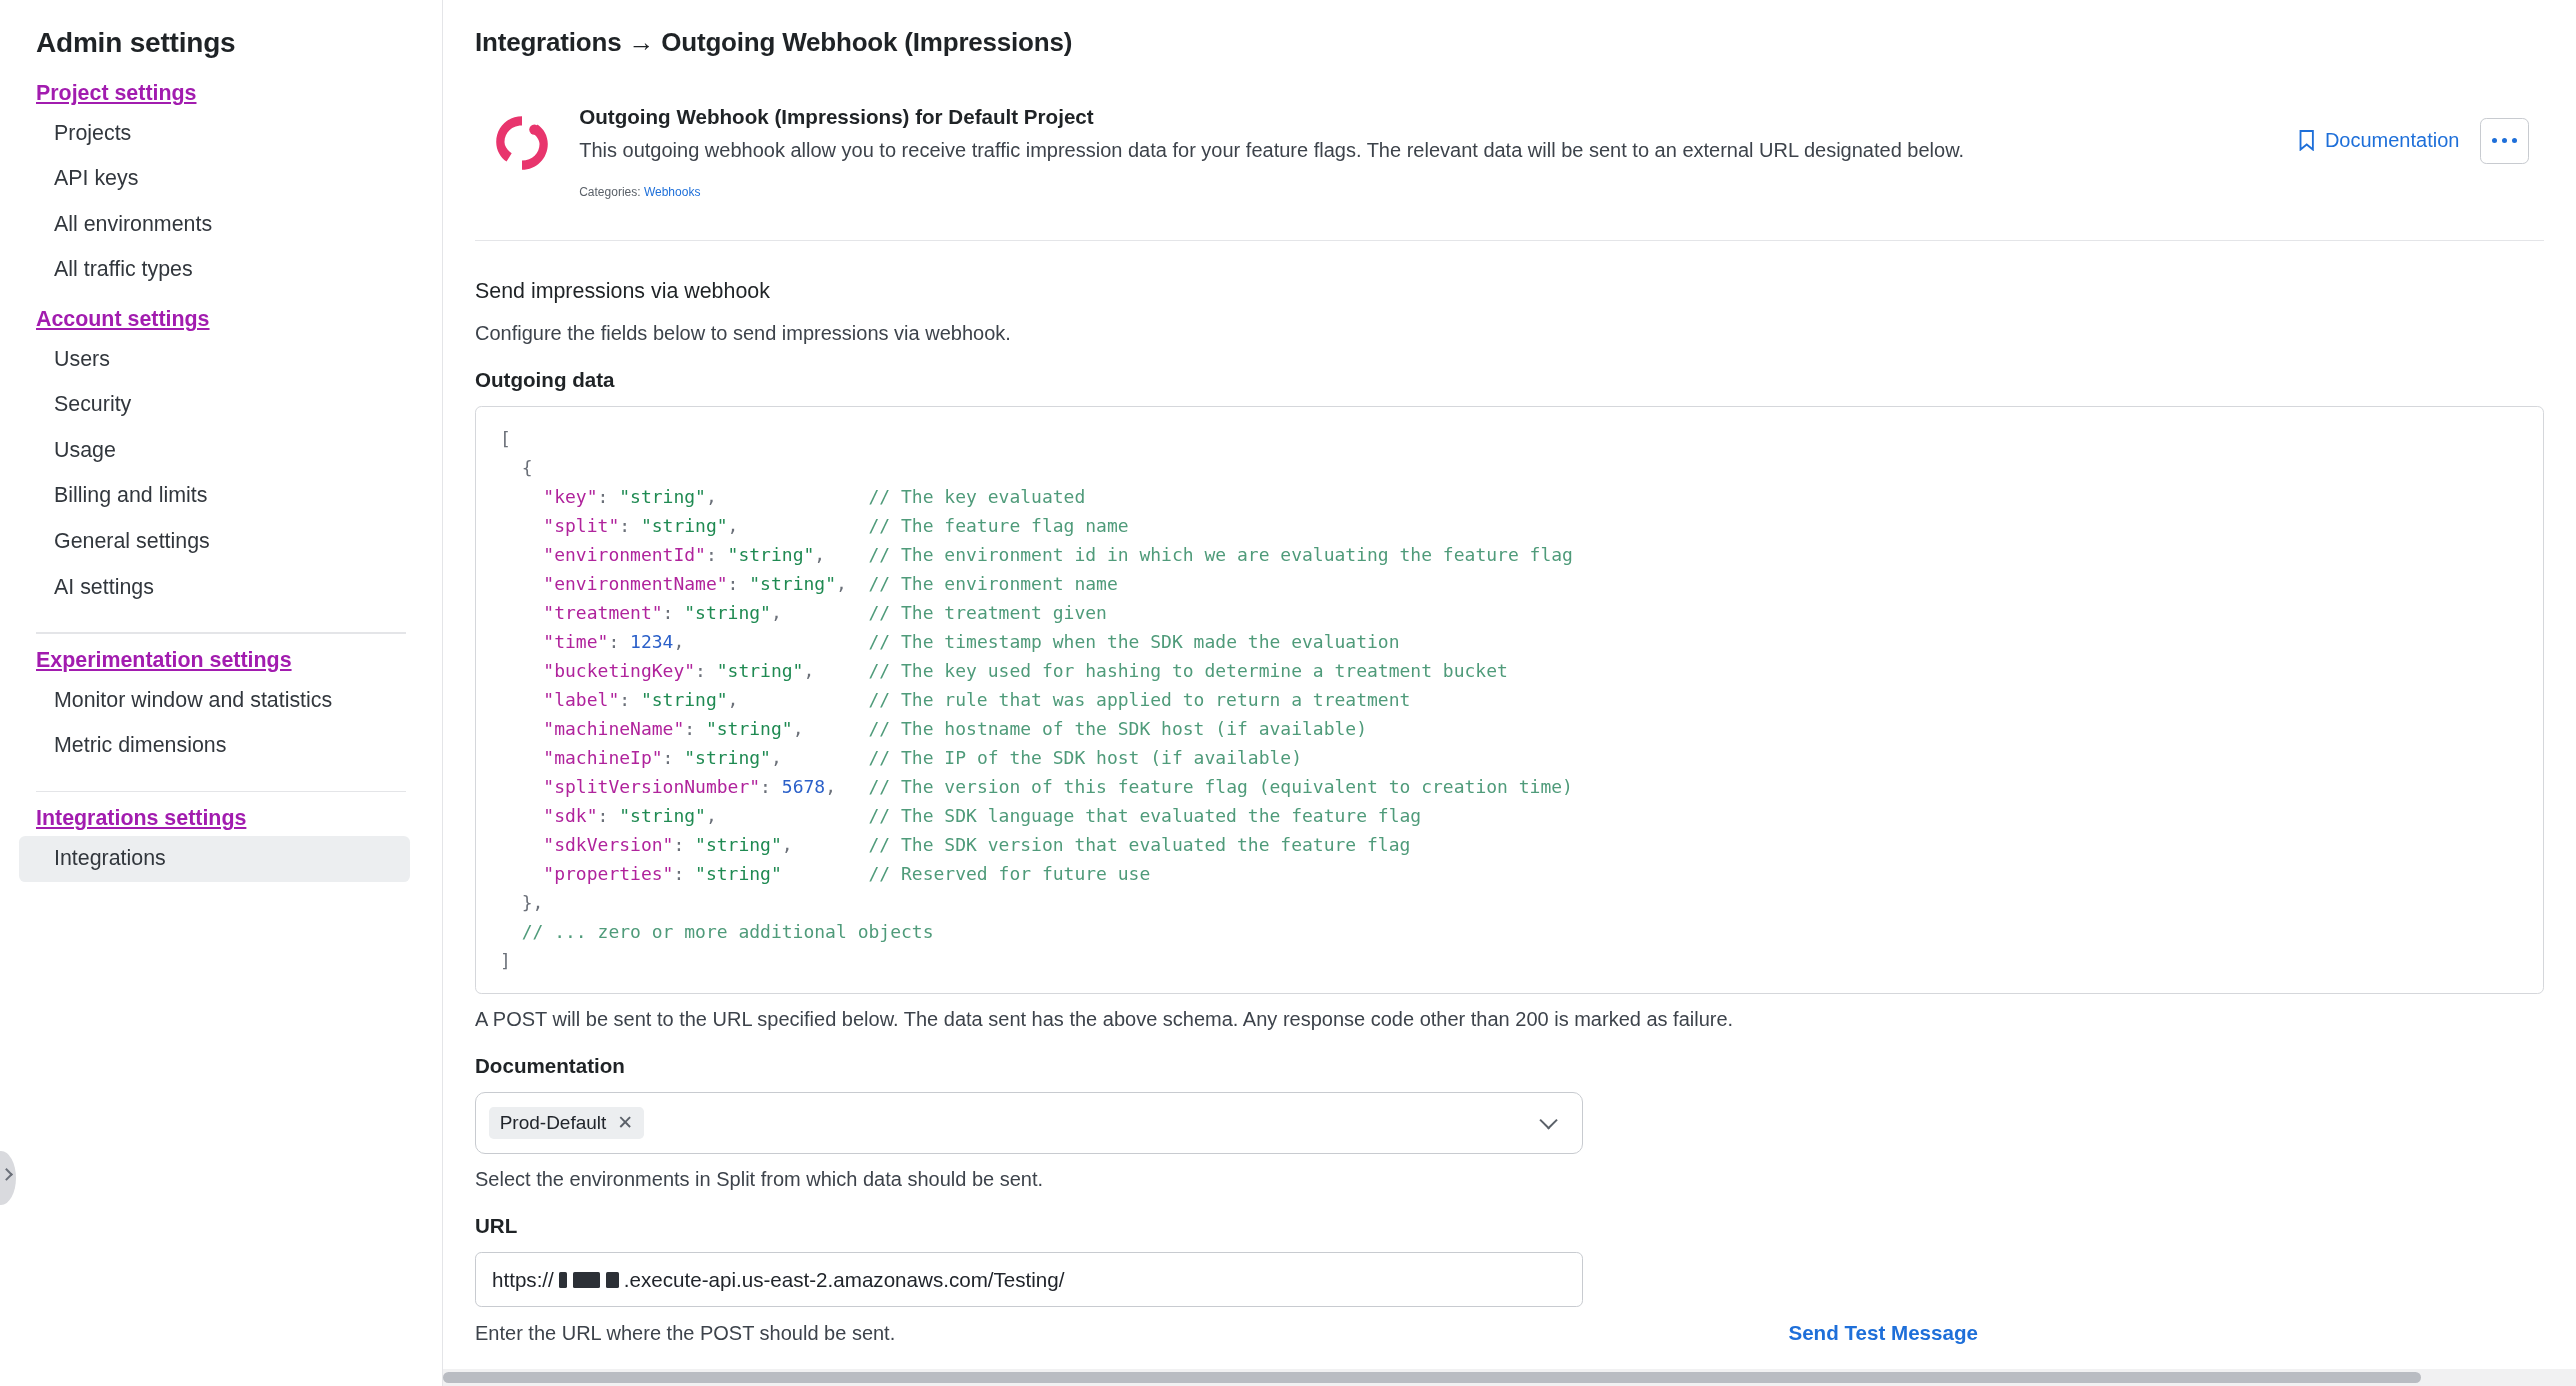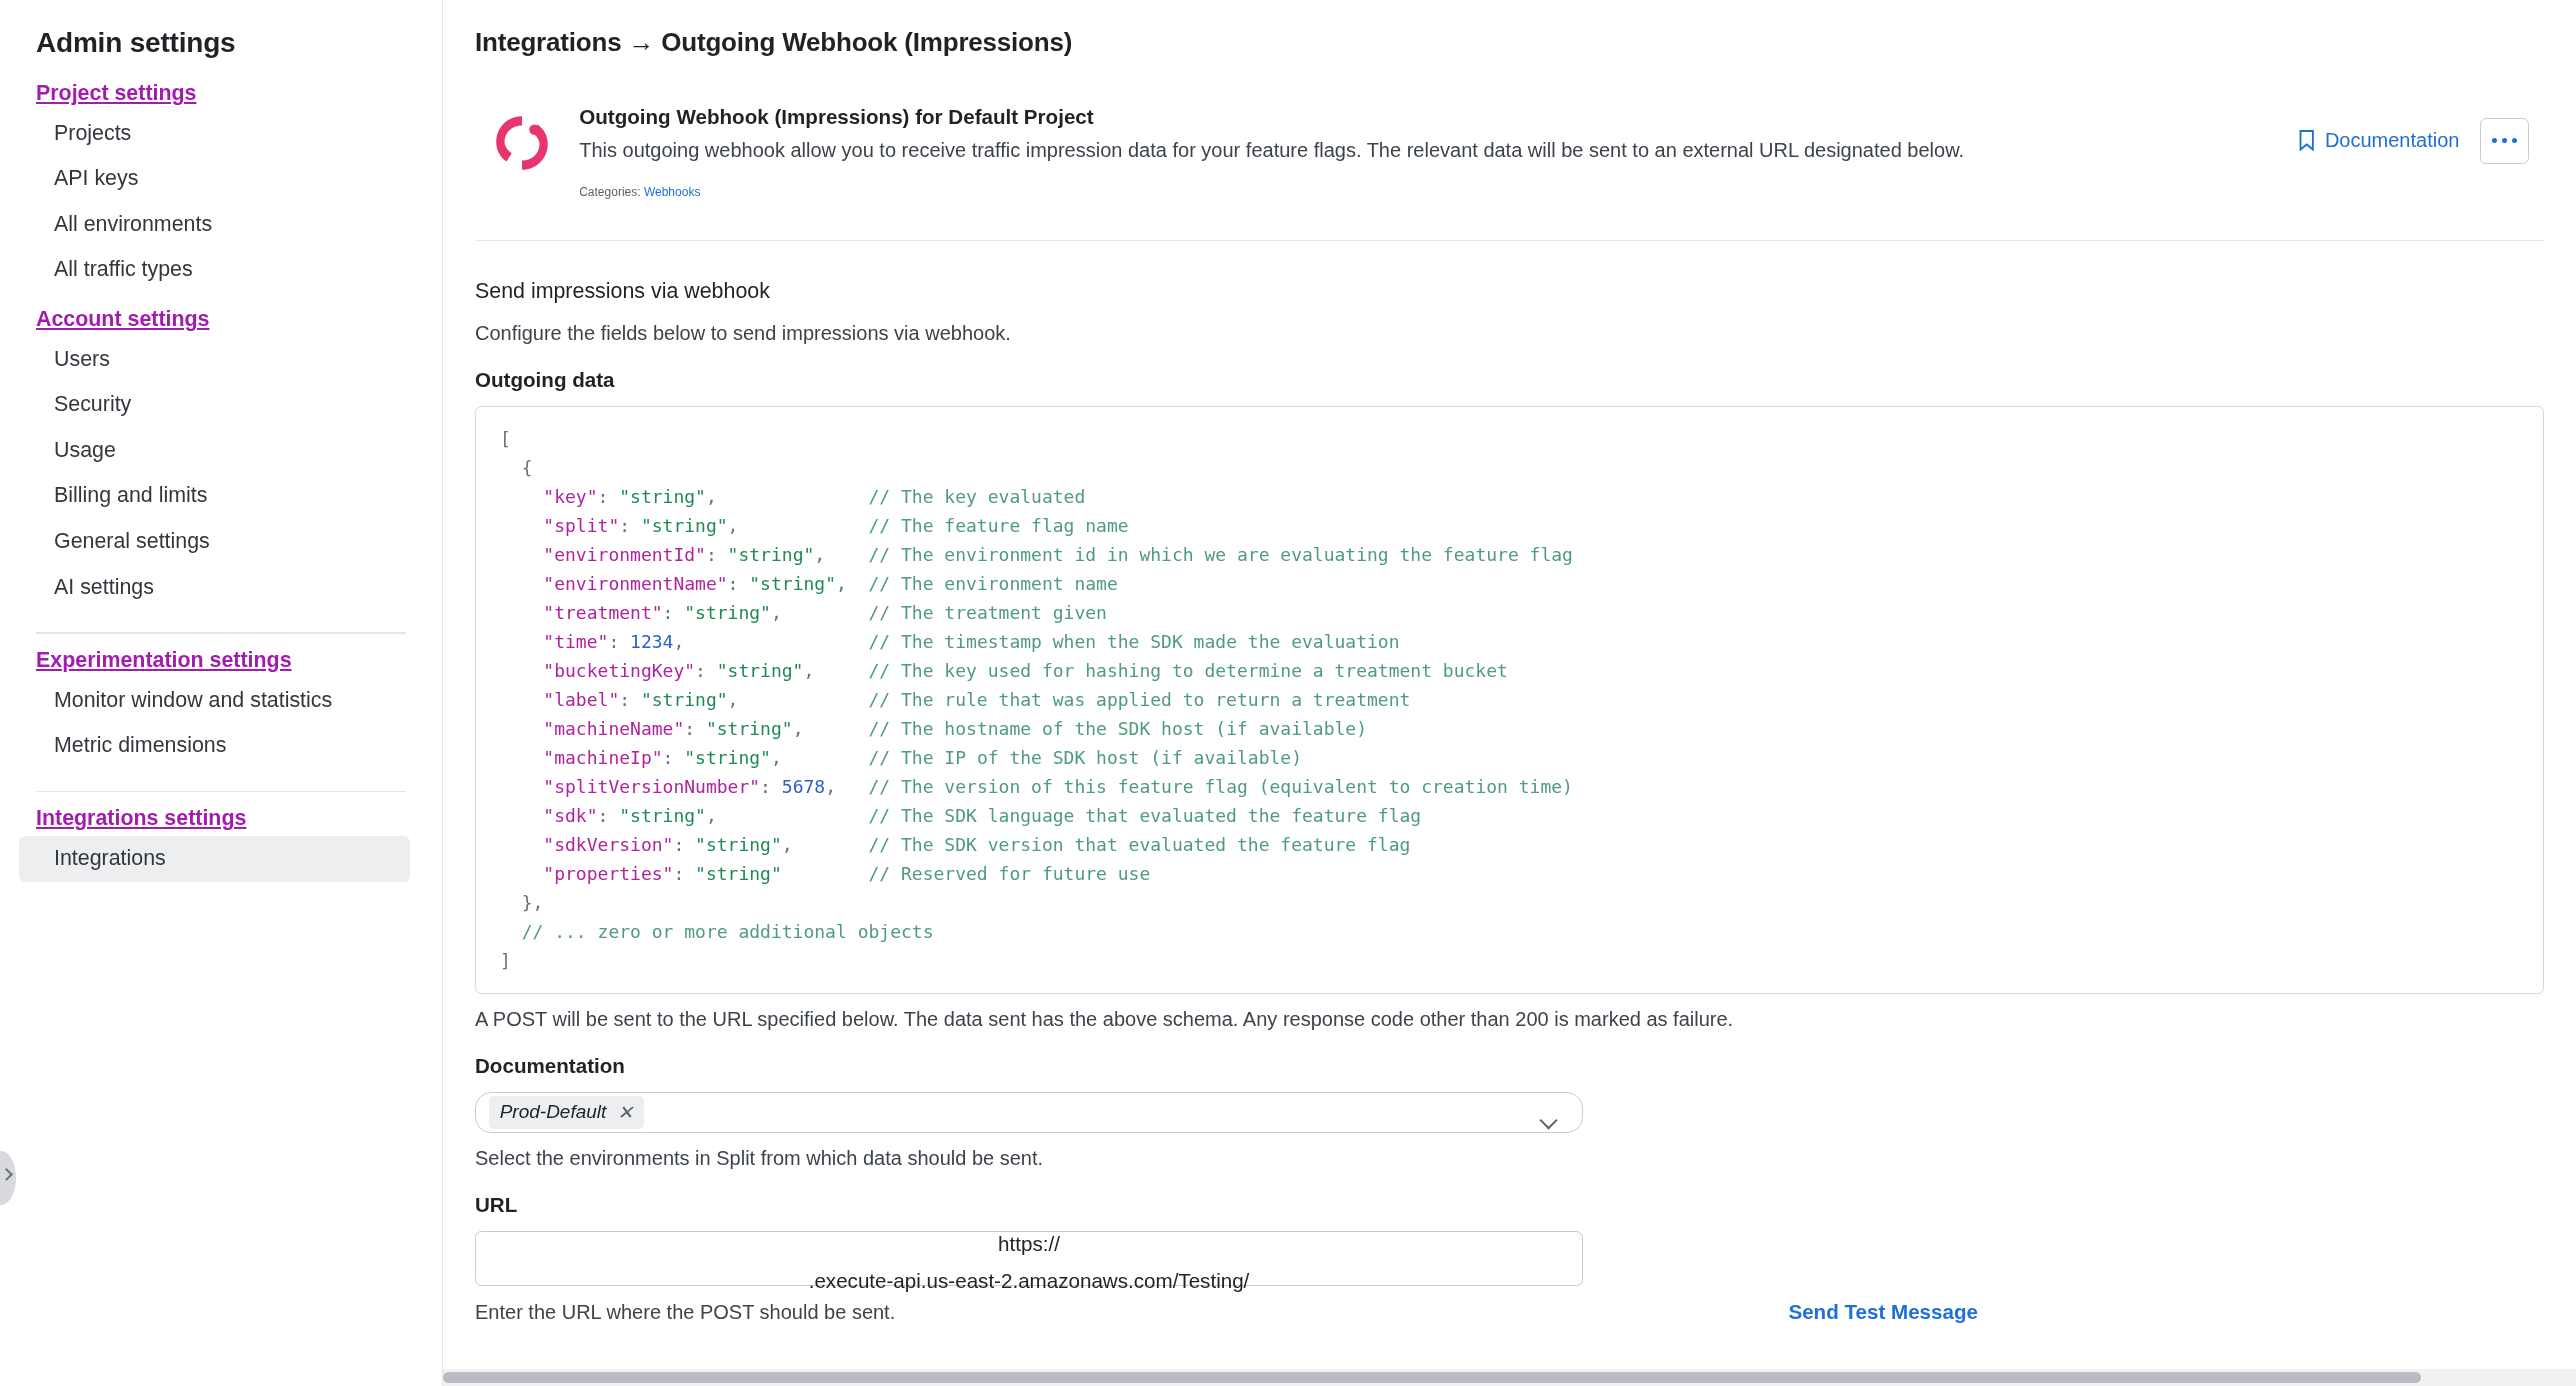--- a/index.html
+++ b/index.html
@@ -201,29 +201,28 @@
   .k-pun { color: #6b7079; }
 
   .hint {
     font-size: 20px;
     color: #3d434b;
     margin-top: 14.2px;
   }
 
   .multiselect {
     width: 1108px;
-    height: 41px;
+    height: 62px;
     border: 1.6px solid #c8cbd0;
-    border-radius: 16px;
+    border-radius: 10px;
     display: flex;
     align-items: center;
     padding: 0 12.7px;
     position: relative;
     background: #fff;
-    font-style: italic;
   }
   .chip {
     display: inline-flex;
     align-items: center;
     gap: 11px;
     background: #eceef0;
     border-radius: 4.7px;
     padding: 4.7px 11px;
     font-size: 19px;
     color: #21252b;
@@ -244,21 +243,20 @@
     height: 55px;
     border: 1.6px solid #c8cbd0;
     border-radius: 6.3px;
     display: flex;
     align-items: center;
     padding: 0 16px;
     font-size: 20.6px;
     color: #21252b;
     background: #fff;
     gap: 3.2px;
-    flex-direction: column;
   }
   .redact {
     display: inline-block;
     background: #2c3036;
     height: 16px;
     border-radius: 1.6px;
     margin: 0 1.6px;
   }
   .r1 { width: 8px; }
   .r2 { width: 27px; }

